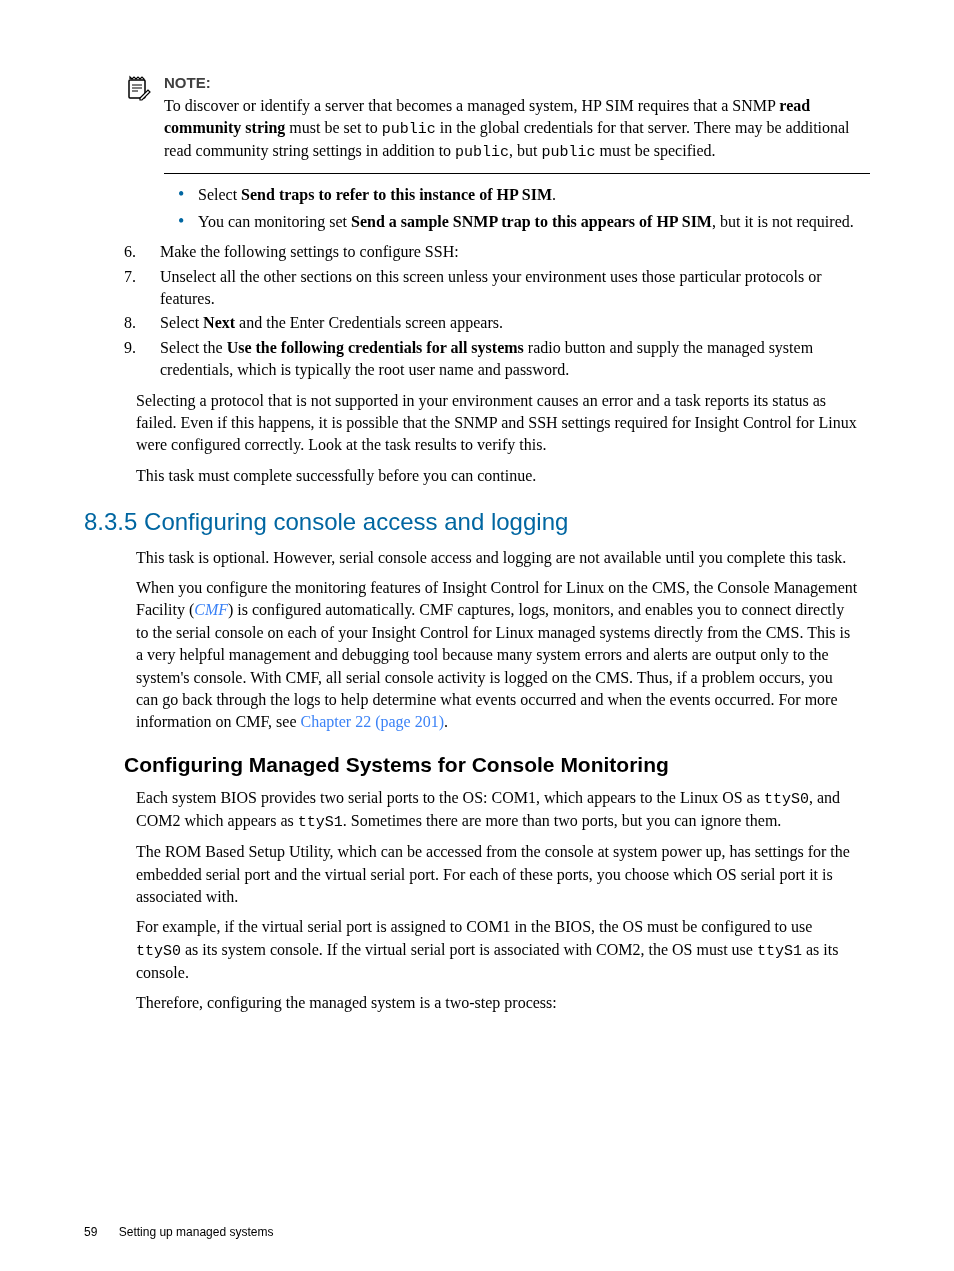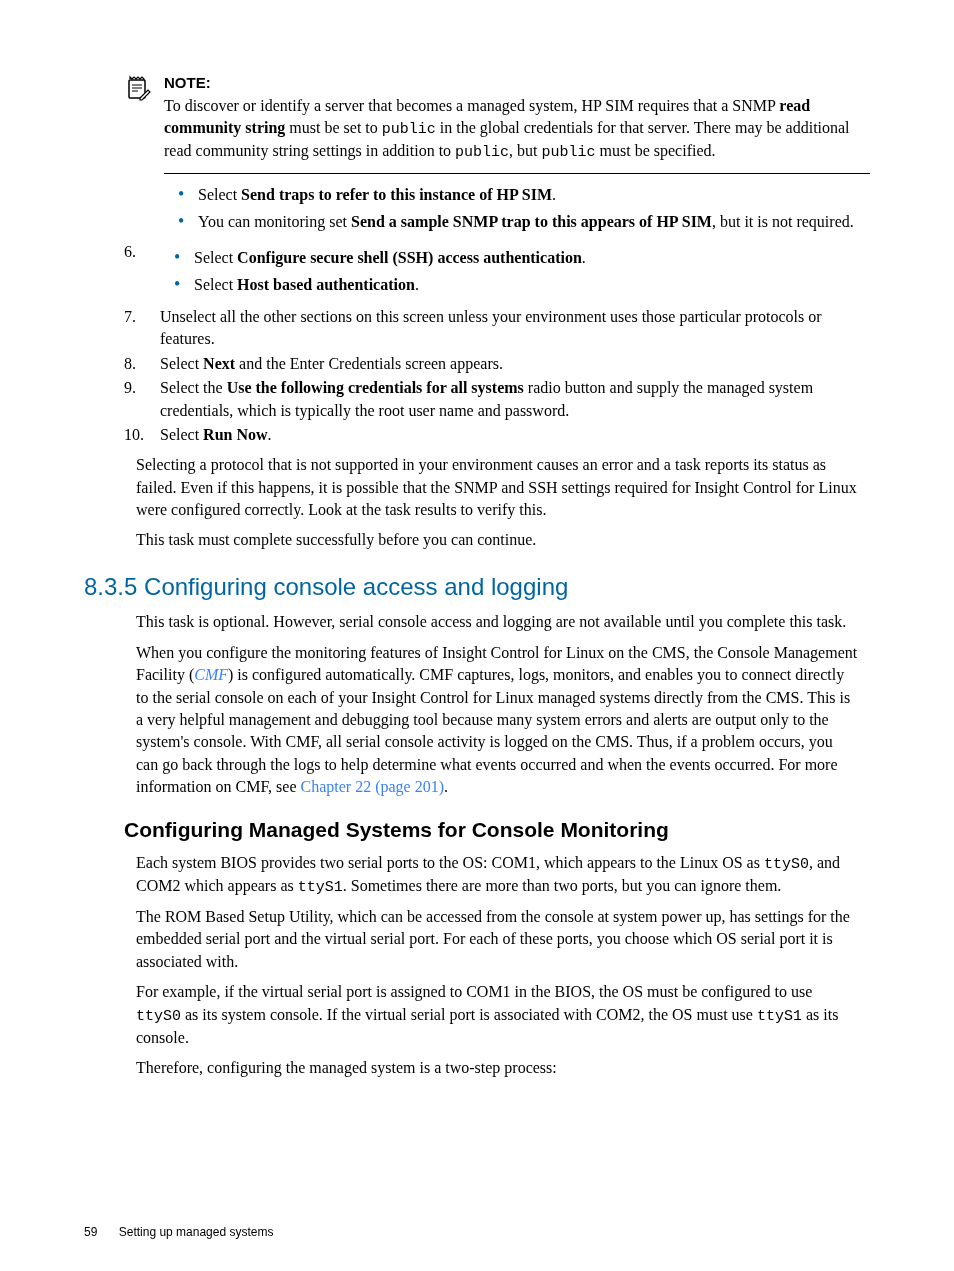--- a/index.html
+++ b/index.html
@@ -28,21 +28,21 @@
     margin-bottom: 8px;
   }
   .note-icon {
     flex: 0 0 auto;
     margin-right: 12px;
     margin-top: 2px;
   }
   .note-head {
     font-family: Arial, Helvetica, sans-serif;
     font-weight: bold;
-    color: #000000;
+    color: #404040;
     font-size: 15px;
     margin-bottom: 2px;
   }
   .note-body {
     font-family: "Palatino Linotype", "Book Antiqua", Palatino, serif;
     font-size: 16px;
   }
   .mono {
     font-family: "Courier New", Courier, monospace;
     font-size: 15px;
@@ -161,50 +161,37 @@
         <li>
           <span>You can monitoring set </span><span class="bold">Send a sample SNMP trap to this appears of HP SIM</span><span>, but it is not required.</span>
         </li>
       </ul>
     </div>
 
     <ol class="steps">
       <li>
         <div class="num">6.</div>
         <div class="body">
-          <ul class="bullets" style="margin-top:6px;">
-            <li>
-              <span>Select </span><span class="bold">Configure secure shell (SSH) access authentication</span><span>.</span>
-            </li>
-            <li>
-              <span>Select </span><span class="bold">Host based authentication</span><span>.</span>
-            </li>
-          </ul>
+          <div>Make the following settings to configure SSH:</div>
         </div>
       </li>
       <li>
         <div class="num">7.</div>
         <div class="body">Unselect all the other sections on this screen unless your environment uses those particular protocols or features.</div>
       </li>
       <li>
         <div class="num">8.</div>
         <div class="body">
           <span>Select </span><span class="bold">Next</span><span> and the Enter Credentials screen appears.</span>
         </div>
       </li>
       <li>
         <div class="num">9.</div>
         <div class="body">
           <span>Select the </span><span class="bold">Use the following credentials for all systems</span><span> radio button and supply the managed system credentials, which is typically the root user name and password.</span>
-        </div>
-      </li>
-      <li>
-        <div class="num">10.</div>
-        <div class="body">
-          <span>Select </span><span class="bold">Run Now</span><span>.</span>
         </div>
       </li>
     </ol>
 
     <p>Selecting a protocol that is not supported in your environment causes an error and a task reports its status as failed. Even if this happens, it is possible that the SNMP and SSH settings required for Insight Control for Linux were configured correctly. Look at the task results to verify this.</p>
     <p>This task must complete successfully before you can continue.</p>
 
     <div class="section-title">8.3.5 Configuring console access and logging</div>
 
     <p>This task is optional. However, serial console access and logging are not available until you complete this task.</p>

